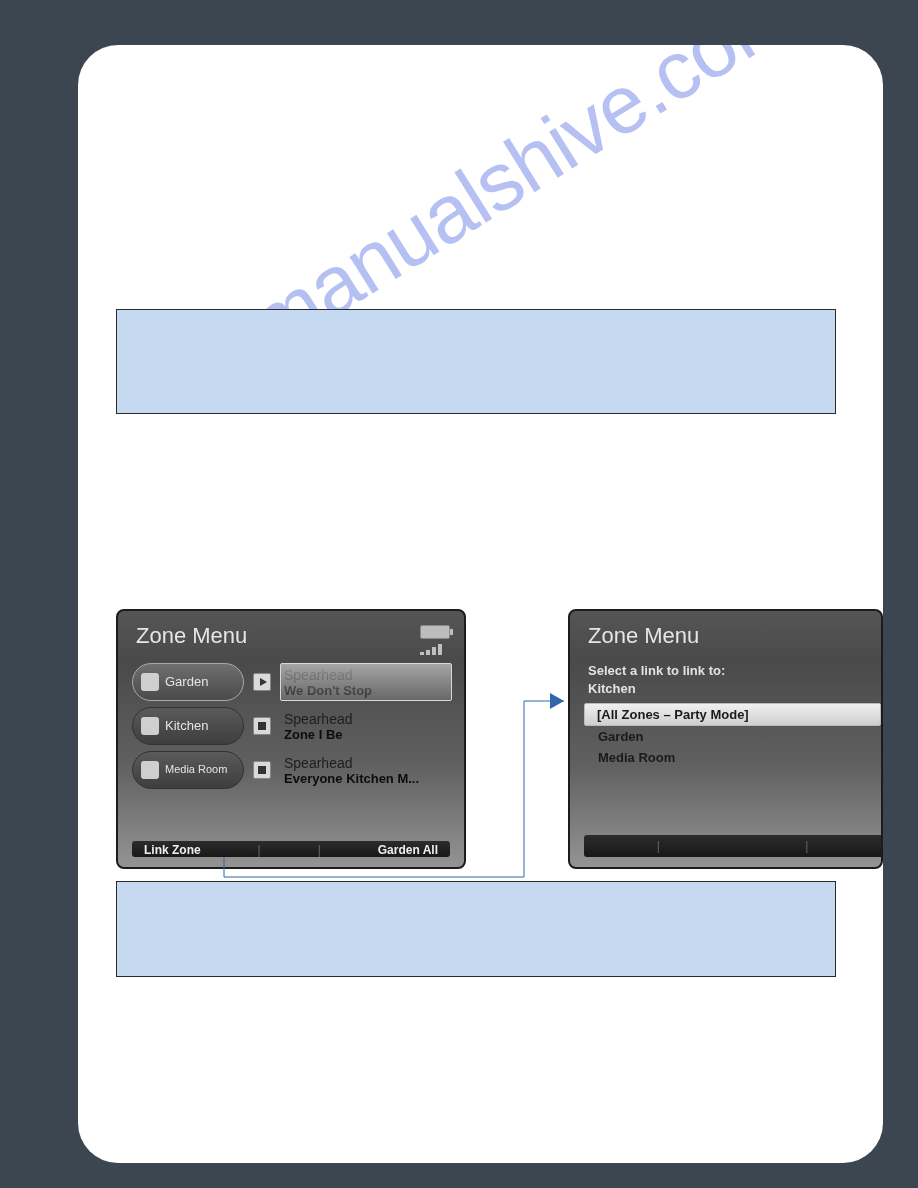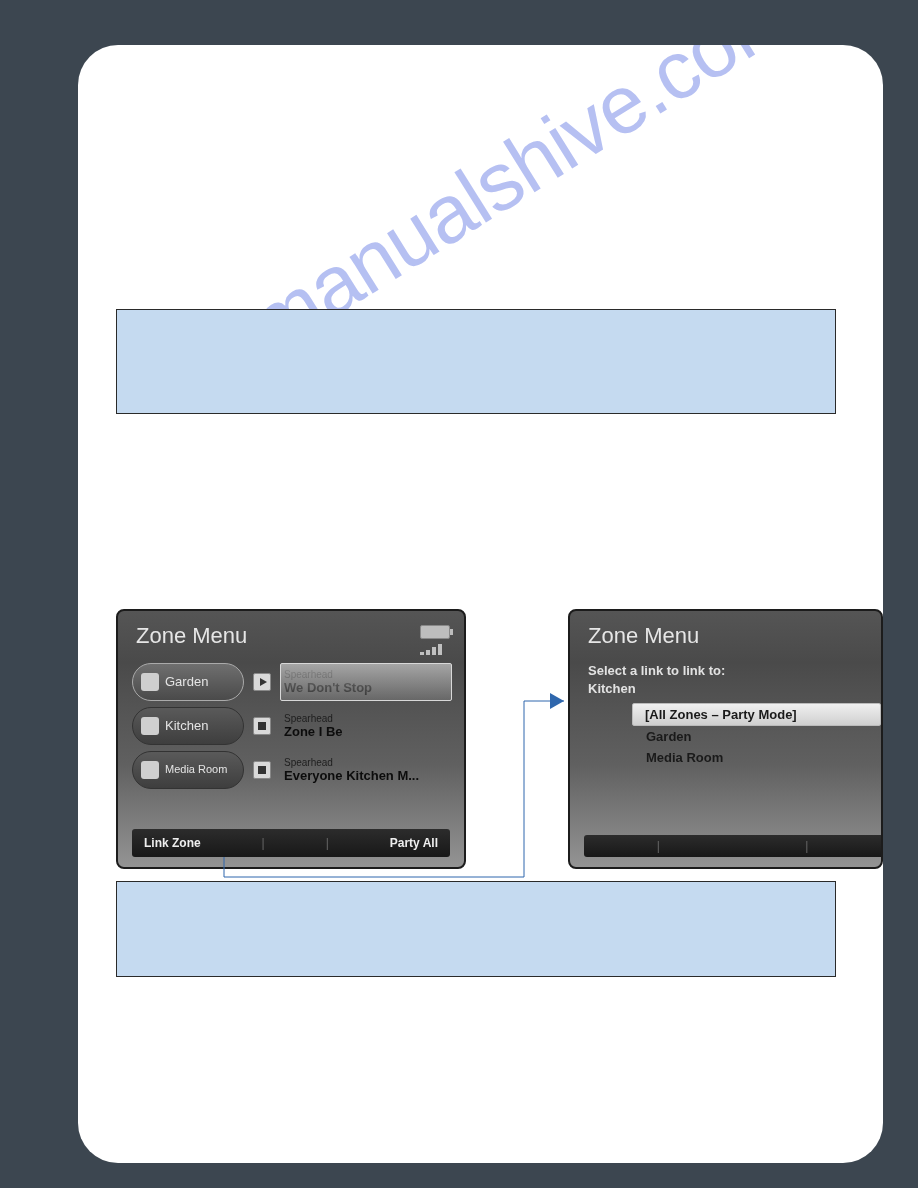--- a/index.html
+++ b/index.html
@@ -171,41 +171,41 @@
     content:'';
     width:8px;height:8px;background:#333;
   }
   .track-cell {
     flex: 1;
     display: flex;
     flex-direction: column;
     justify-content: center;
     padding-left: 4px;
   }
-  .track-artist { font-size: 10px; color: #1e1e1e; }
+  .track-artist { font-size: 14px; color: #1e1e1e; }
   .track-title  { font-size: 13px; color: #0c0c0c; font-weight: bold; }
 
   .track-highlight {
     position: absolute;
     top: 0; left: 0; width: 100%; height: 100%;
     border: 1px solid #d8d8d8;
     background: linear-gradient(180deg, rgba(255,255,255,0.5), rgba(190,190,190,0.2));
     border-radius: 2px;
     pointer-events: none;
   }
 
   .shot-bottom-bar {
     position: absolute;
     left: 14px; right: 14px; bottom: 10px;
-    height: 28px;
+    height: 16px;
     background: linear-gradient(180deg,#2c2c2c,#181818);
     border-radius: 3px;
     display: flex;
     justify-content: space-between;
-    align-items: center;
+    align-items: flex-end;
     padding: 0 12px;
     color: #eee;
     font-size: 12px;
     font-weight: bold;
   }
   .bar-div { color:#666; font-weight:normal; }
 
   
   .shot-right {
     left: 490px;
@@ -225,21 +225,20 @@
   }
   .link-list {
     position: absolute;
     left: 14px; right: 0; top: 92px;
   }
   .link-item {
     padding: 3px 14px;
     font-size: 13px;
     font-weight: bold;
     color: #1a1a1a;
-    margin-left: 48px;
   }
   .link-item.hl {
     background: linear-gradient(180deg,#f0f0f0,#cfcfcf);
     border: 1px solid #bbb;
     border-radius: 2px;
     padding: 3px 12px;
   }
   .right-bottom-bar {
     position: absolute;
     left: 14px; right: 0; bottom: 10px;
@@ -313,21 +312,21 @@
       <div class="track-cell">
         <div class="track-artist">Spearhead</div>
         <div class="track-title">Everyone Kitchen M...</div>
       </div>
     </div>
 
     <div class="shot-bottom-bar">
       <span>Link Zone</span>
       <span class="bar-div">|</span>
       <span class="bar-div">|</span>
-      <span>Party All</span>
+      <span>Garden All</span>
     </div>
   </div>
 
   <svg class="arrow-svg" style="left:146px;top:636px;width:360px;height:200px">
     <path d="M 0 176 L 0 196 L 300 196 L 300 20 L 340 20" fill="none" stroke="#2f67ad" stroke-width="1"></path>
     <polygon points="340,20 326,12 326,28" fill="#2f67ad"></polygon>
   </svg>
 
   <div class="shot shot-right">
     <div class="zone-title">Zone Menu</div>

